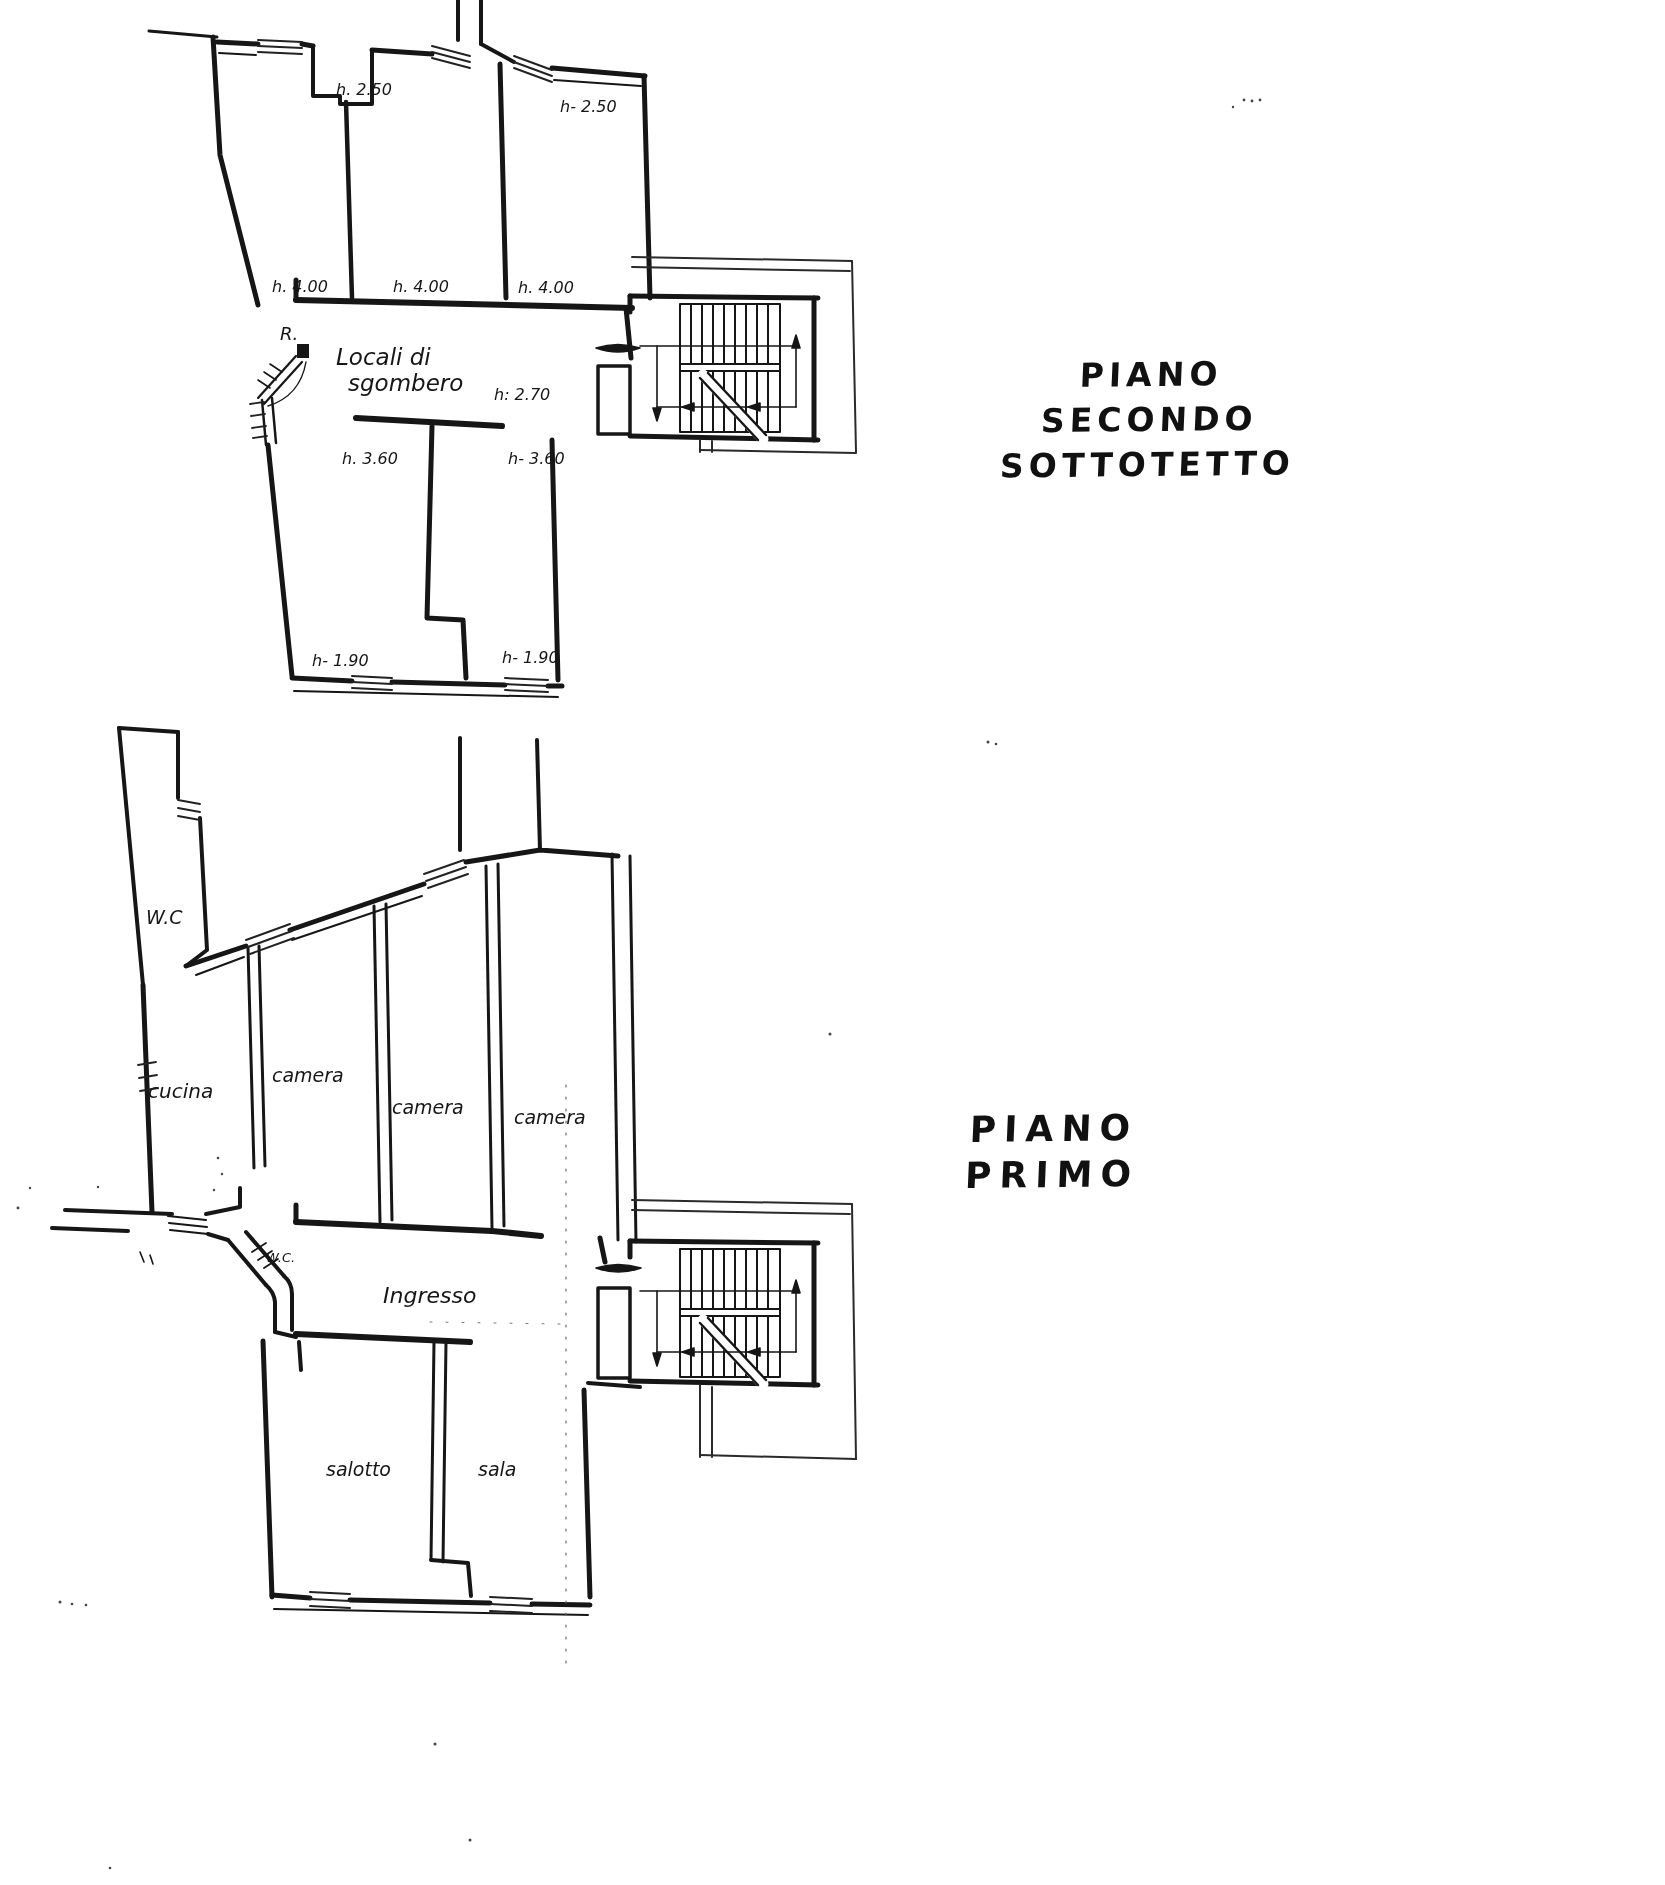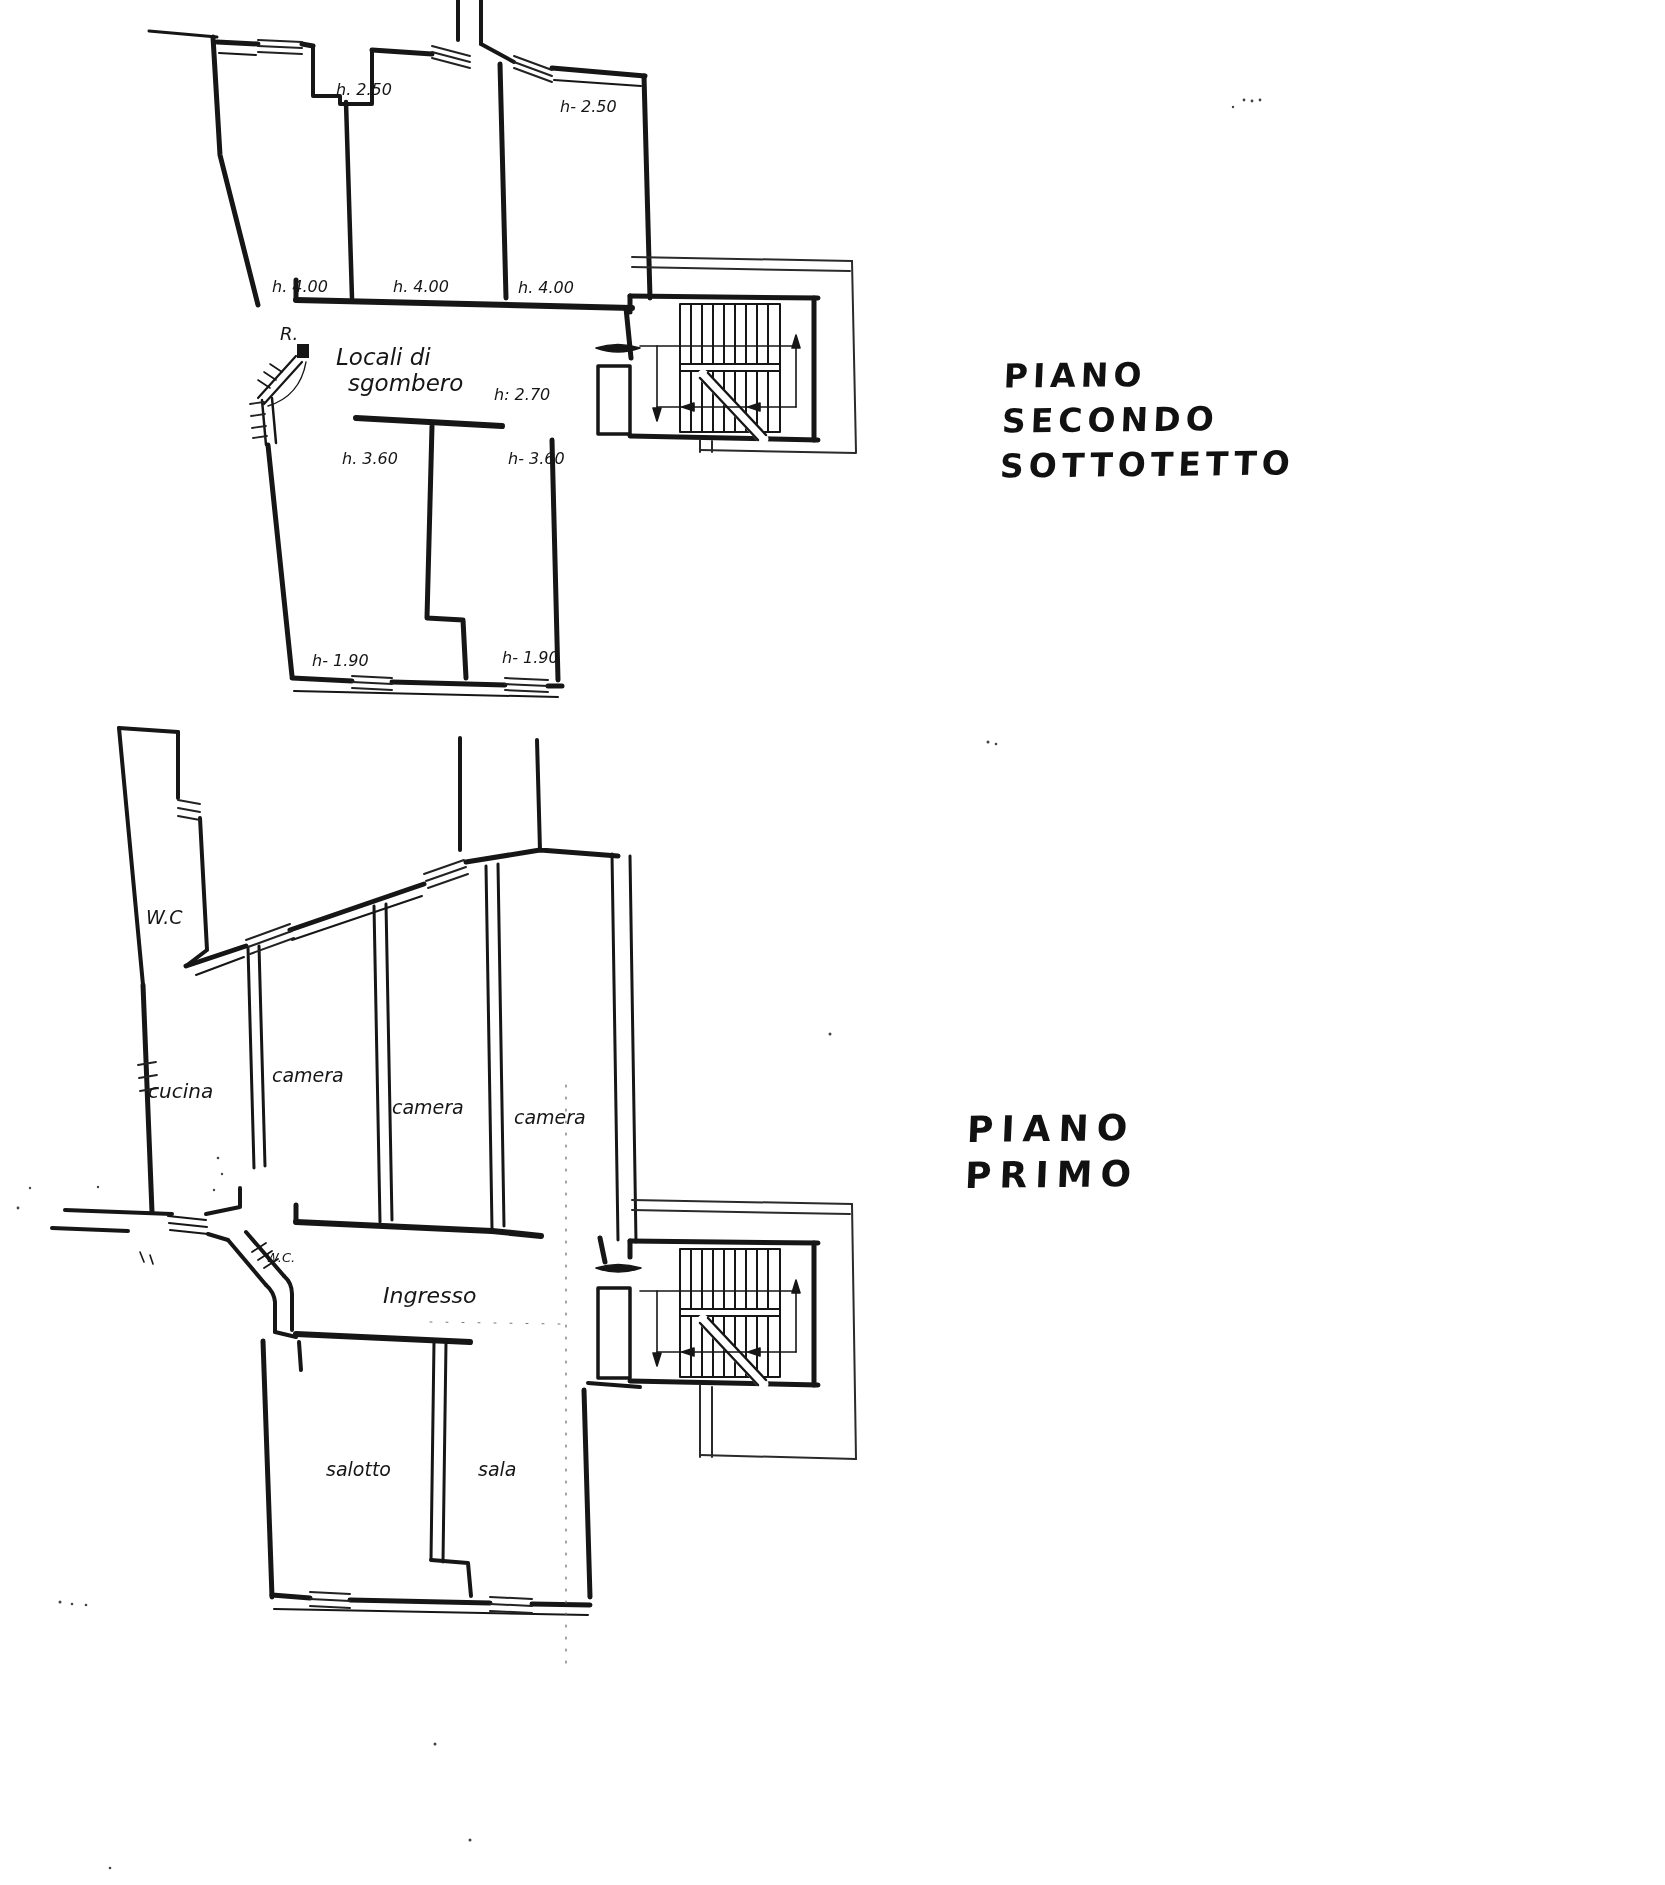--- a/index.html
+++ b/index.html
@@ -1,18 +1,18 @@
 <!DOCTYPE html>
 <html><head>
 <meta charset="utf-8">
 <style>
   html,body{margin:0;padding:0;background:#ffffff;}
   #sheet{
     position:relative;width:1630px;height:1885px;background:#ffffff;overflow:hidden;
-    font-family:"DejaVu Sans",sans-serif;color:#141414;
+    font-family:"DejaVu Sans",sans-serif;color:#141414;text-align:center;
   }
   #plan-svg{position:absolute;left:0;top:0;}
   .title-block{
     position:absolute;font-family:"DejaVu Sans",sans-serif;font-weight:bold;color:#111;
     transform:skewX(-3deg) rotate(-0.6deg);
   }
   .title-block .tline{display:block;white-space:nowrap;}
   #title-secondo{left:1002px;top:352px;font-size:33px;letter-spacing:5px;line-height:45px;}
   #title-primo{left:966px;top:1106px;font-size:36px;letter-spacing:8px;line-height:46px;}
   svg text{fill:#161616;font-family:"DejaVu Sans",sans-serif;}

